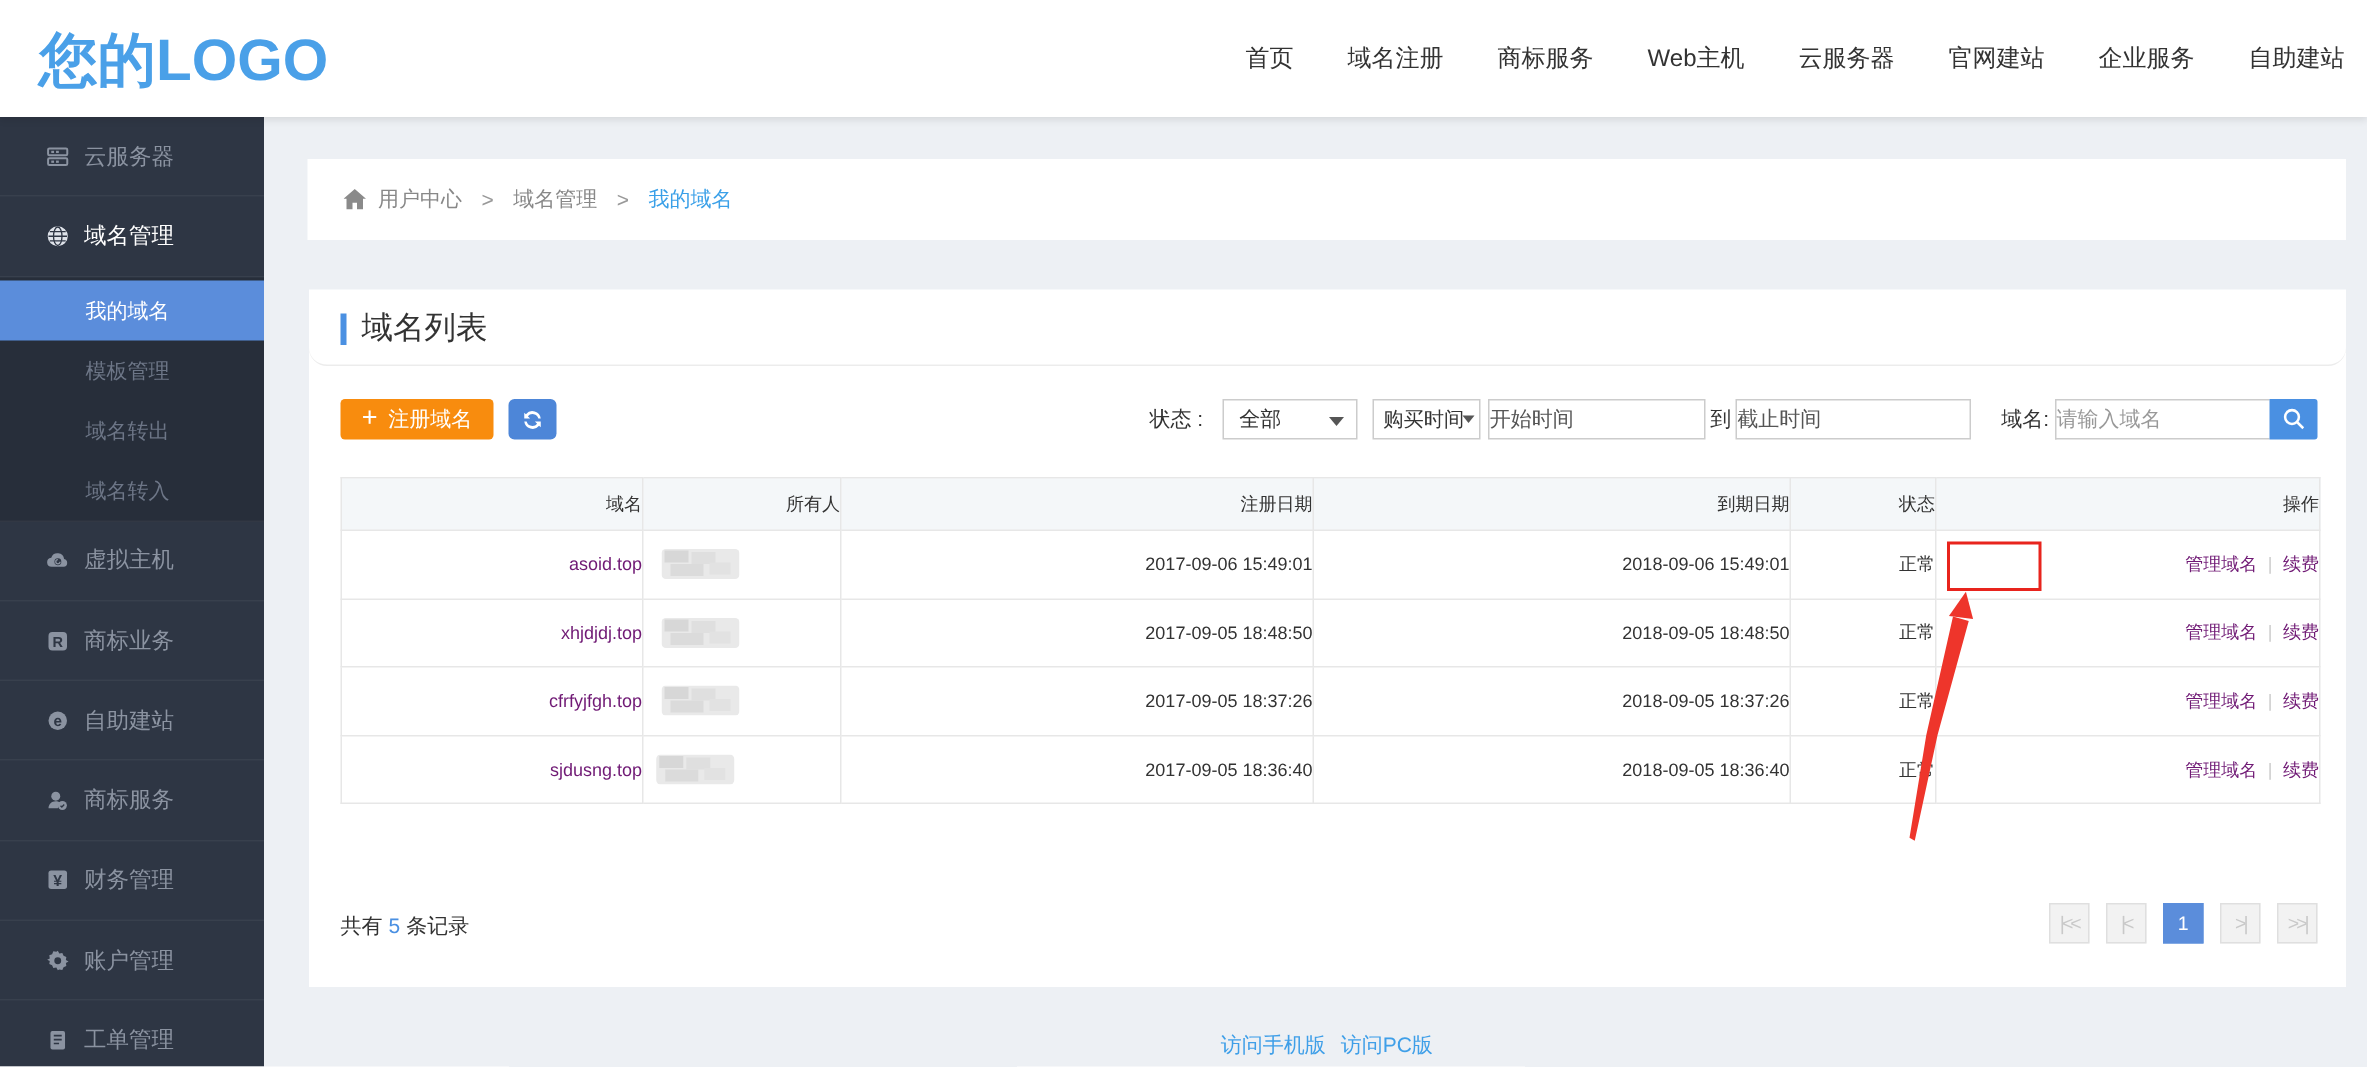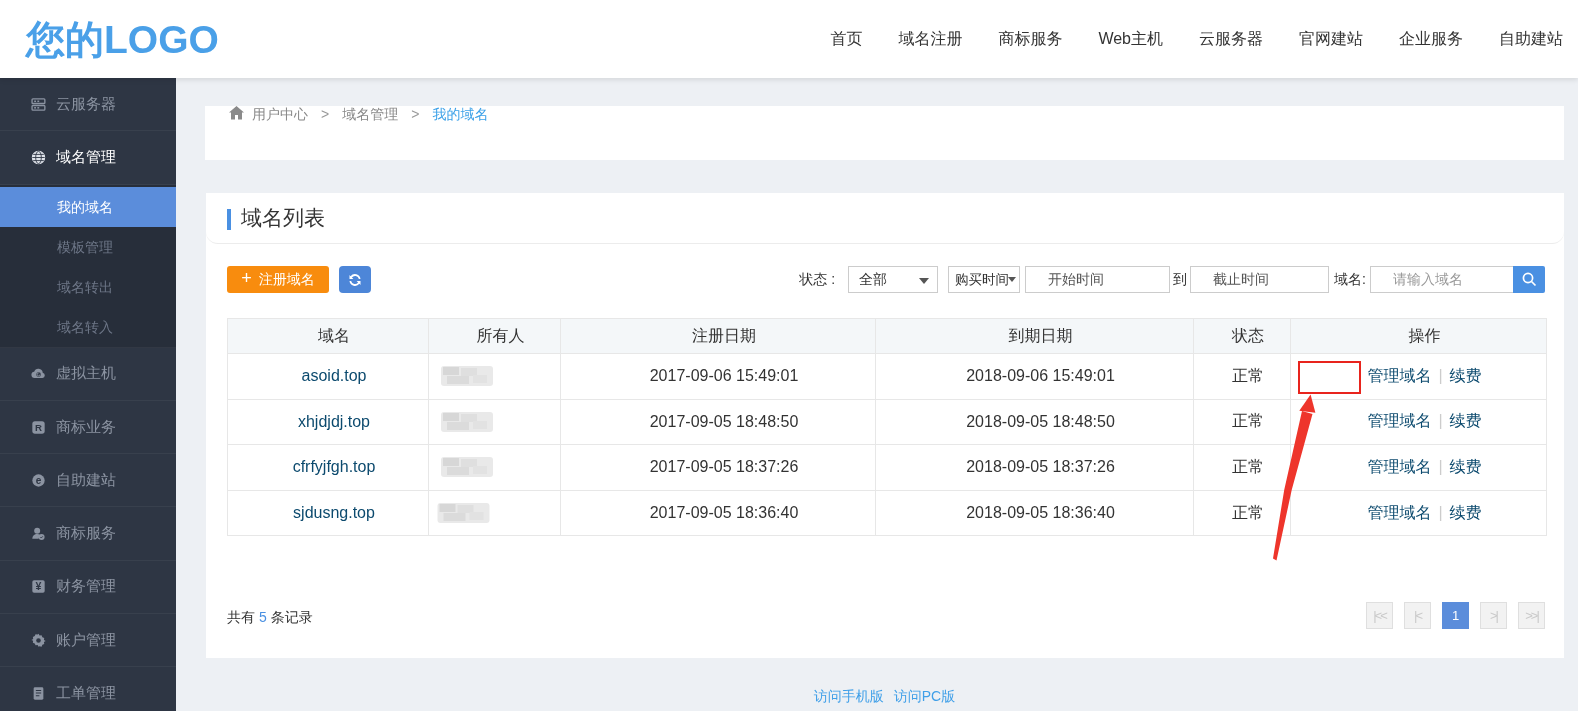--- a/index.html
+++ b/index.html
@@ -16,21 +16,21 @@
 .sidebar { position:absolute; left:0; top:78px; width:176px; height:633px; background:#2e3644; z-index:10; }
 .mi { height:53.3px; display:flex; align-items:center; padding-left:31px; border-bottom:1px solid rgba(255,255,255,0.05); }
 .mi .ic { width:15px; height:15px; margin-right:10px; flex:none; }
 .mi span { font-size:15px; color:#8b93a1; }
 .mi.act span { color:#fff; }
 .sub { background:#272e3a; border-bottom:1px solid rgba(255,255,255,0.05); padding:2px 0 0 0; }
 .si { height:40px; line-height:40px; padding-left:57px; font-size:14px; color:#6d7687; }
 .si.on { background:#5b8ddb; color:#fff; }
 
 
-.crumb { position:absolute; left:205px; top:106px; width:1359px; height:54px; background:#fff; display:flex; align-items:flex-start; padding-left:24px; font-size:14px; color:#888; }
+.crumb { position:absolute; left:205px; top:106px; width:1359px; height:54px; background:#fff; display:flex; align-items:center; padding-left:24px; font-size:14px; color:#888; }
 .crumb .sep { margin:0 13px; color:#999; font-family:"Liberation Sans",sans-serif; }
 .crumb .blue { color:#3aa0e8; }
 .crumb svg { margin-right:8px; }
 
 
 .card { position:absolute; left:206px; top:193px; width:1358px; height:465px; background:#fff; }
 .cardtitle { height:51px; border-bottom:1px solid #ececec; display:flex; align-items:center; padding-left:21px;border-radius:12px; }
 .cardtitle .bar { width:4px; height:21px; background:#4a90e2; margin-right:10px; margin-top:2px; }
 .cardtitle .tt { font-size:21px; color:#333; }
 
@@ -39,33 +39,33 @@
 .btn-orange { position:absolute; left:21px; top:22px; width:102px; height:27px; background:#f88c0e; color:#fff; border-radius:3px; font-size:14px; display:flex; align-items:center; justify-content:center; }
 .btn-orange .plus { font-size:18px; margin-right:7px; font-weight:normal; margin-top:-2px; }
 .btn-refresh { position:absolute; left:133px; top:22px; width:32px; height:27px; background:#4d86d8; border-radius:4px; display:flex; align-items:center; justify-content:center; }
 .filters { position:absolute; right:19px; top:22px; height:27px; display:flex; align-items:center; font-size:14px; color:#333; }
 .filters .lab { margin-right:13px; letter-spacing:0; }
 .sel { height:27px; border:1px solid #ccc; background:#fff; display:flex; align-items:center; font-size:14px; color:#333; position:relative; }
 .sel1 { width:90px; padding-left:10px; }
 .sel1 .arr { position:absolute; right:8px; top:11px; width:0; height:0; border-left:5px solid transparent; border-right:5px solid transparent; border-top:6px solid #555; }
 .sel2 { width:72px; padding-left:6px; margin-left:10px; font-size:13.5px; }
 .sel2 .arr { position:absolute; right:3px; top:10px; width:0; height:0; border-left:4px solid transparent; border-right:4px solid transparent; border-top:5px solid #555; }
-.inp { height:27px; border:1px solid #ccc; background:#fff; font-size:14px; color:#555; display:flex; align-items:center; padding-left:22px; }
+.inp { height:27px; border:1px solid #ccc; background:#fff; font-size:14px; color:#555; display:flex; align-items:center; padding-left:0; }
 .inp.d1 { width:145px; margin-left:5px; }
-.inp.d2 { width:139px; margin-right:5px; }
+.inp.d2 { width:157px; margin-right:20px; }
 .to { margin:0 3px; }
 .inp.dom { width:143px; color:#999; border-right:none; margin-left:4px; }
 .btn-search { width:32px; height:27px; background:#4a90e2; border-radius:0 2px 2px 0; display:flex; align-items:center; justify-content:center; }
 
 
 .tbl { position:absolute; left:21px; top:125px; width:1319px; border-collapse:collapse; table-layout:fixed; }
-.tbl th, .tbl td { border:1px solid #e7e7e7; font-weight:normal; text-align:center; padding-left:12px; font-size:16px; }
+.tbl th, .tbl td { border:1px solid #e7e7e7; font-weight:normal; text-align:right; padding-left:12px; font-size:12px; }
 .tbl th { height:35px; background:#f4f7f9; color:#333; }
 .tbl td { height:45.6px; color:#333; }
-.tbl a { color:#0c4a6e; text-decoration:none; }
+.tbl a { color:#701a75; text-decoration:none; }
 .ok { color:#2e9c0d; }
 .pipe { color:#ccc; margin:0 7px; }
 .blob { display:block; width:52px; height:20px; }
 
 
 .pagerow { position:absolute; left:0; top:388px; width:100%; height:70px; }
 .total { position:absolute; left:21px; top:28px; font-size:14px; color:#333; }
 .total b { color:#4a90e2; font-weight:normal; margin:0 4px; }
 .pager { position:absolute; right:19px; top:21px; display:flex; }
 .pg { width:27px; height:27px; background:#f2f2f2; border:1px solid #dfdfdf; margin-left:11px; display:flex; align-items:center; justify-content:center; color:#c9c9c9; font-size:13px; letter-spacing:-2px; }

